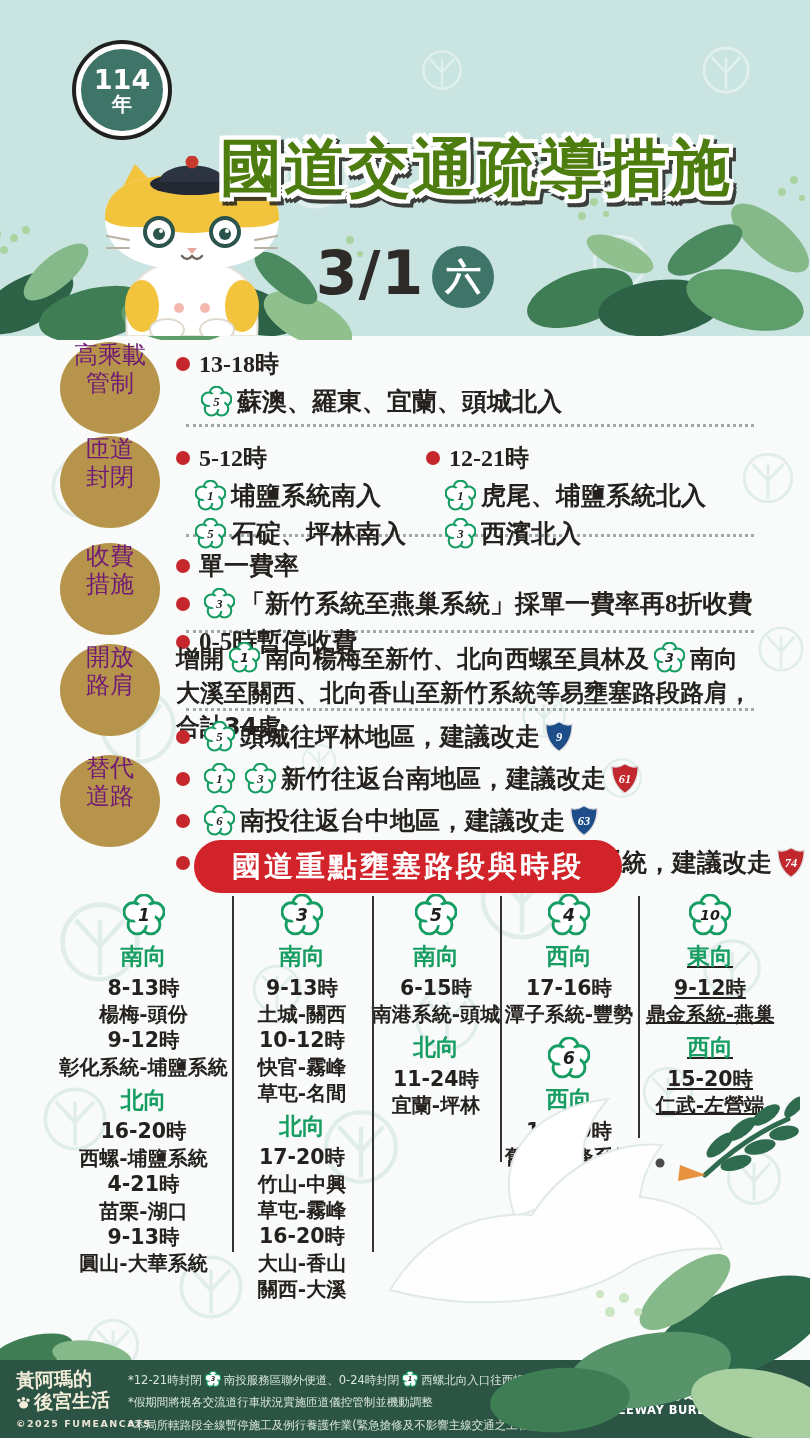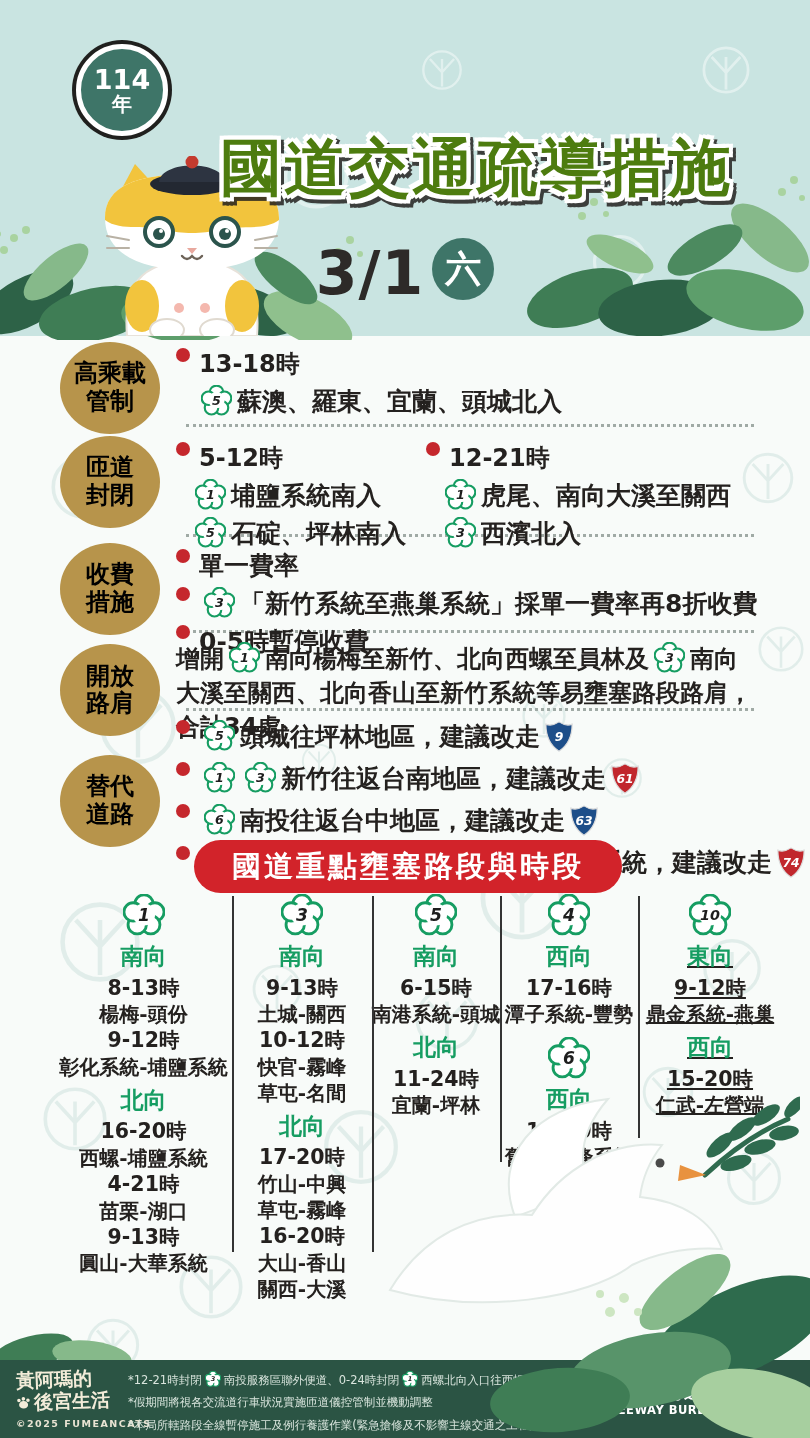--- a/index.html
+++ b/index.html
@@ -12,31 +12,31 @@
   .year-badge{position:absolute;left:76px;top:44px;width:92px;height:92px;border-radius:50%;
     background:#3e7568;border:5px solid #fff;box-shadow:0 0 0 4px #20201e;box-sizing:border-box;
     display:flex;flex-direction:column;align-items:center;justify-content:center;color:#fff;font-weight:bold;z-index:6;}
   .year-badge .y1{font-size:27px;line-height:1;}
   .year-badge .y2{font-size:20px;line-height:1.1;}
   .t-outline{font-weight:bold;letter-spacing:2px;white-space:nowrap;
     text-shadow:-4px -4px 0 #fff,4px -4px 0 #fff,-4px 4px 0 #fff,4px 4px 0 #fff,-4px 0 0 #fff,4px 0 0 #fff,0 -4px 0 #fff,0 4px 0 #fff;
     filter:drop-shadow(3px 4px 0 rgba(35,33,30,.85));}
   .t1{position:absolute;left:150px;top:44px;width:640px;text-align:center;font-size:58px;color:#437a6e;z-index:5;}
   .t2{position:absolute;left:168px;top:126px;width:616px;text-align:center;font-size:62px;color:#4d7c0f;z-index:5;}
-  .date-row{position:absolute;left:0;top:238px;width:810px;display:flex;align-items:flex-start;justify-content:center;gap:8px;z-index:6;}
+  .date-row{position:absolute;left:0;top:238px;width:810px;display:flex;align-items:flex-end;justify-content:center;gap:8px;z-index:6;}
   .date-num{font-size:60px;font-weight:bold;color:#2d2a28;letter-spacing:1px;}
   .day-badge{width:62px;height:62px;border-radius:50%;background:#3e7568;color:#fff;font-size:36px;font-weight:bold;
     display:flex;align-items:center;justify-content:center;}
   .deco{position:absolute;pointer-events:none;}
   
   .row{position:absolute;left:60px;width:702px;display:flex;z-index:4;}
-  .gold{flex:none;width:100px;height:92px;border-radius:50%;background:#b7944b;color:#000000;font-weight:bold;
-    font-size:24px;line-height:1.15;display:flex;flex-direction:column;align-items:center;justify-content:center;margin-right:16px;}
+  .gold{flex:none;width:100px;height:92px;border-radius:50%;background:#b7944b;color:#701a75;font-weight:normal;
+    font-size:24px;line-height:1.15;display:flex;flex-direction:column;align-items:center;margin-right:16px;}
   .sec-body{flex:1;padding-top:6px;}
-  .line{display:flex;align-items:flex-start;margin-bottom:5px;white-space:nowrap;}
+  .line{display:flex;align-items:center;margin-bottom:5px;white-space:nowrap;font-family:Liberation Serif, serif;}
   .dot{flex:none;width:14px;height:14px;border-radius:50%;background:#c5272d;margin-right:9px;}
   .tm{font-size:24px;font-weight:bold;color:#24211f;}
   .rd{font-size:25px;font-weight:bold;color:#24211f;}
   .fl{display:inline-flex;flex:none;width:31px;height:31px;margin:0 5px;vertical-align:-6px;}
   .fl svg{width:100%;height:100%;}
   .fl.mini{width:16px;height:16px;margin:0 3px;vertical-align:-3px;}
   .fl.big{width:42px;height:42px;margin:0;}
   .sh{display:inline-flex;flex:none;width:30px;height:33px;margin:0 4px;vertical-align:-7px;}
   .sh svg{width:100%;height:100%;}
   .dash{position:absolute;left:186px;width:568px;border-top:3px dotted #a0aaa5;z-index:3;}
@@ -330,21 +330,21 @@
   <circle cx="22" cy="10.5" r="9.6"></circle>
                   <circle cx="33.4" cy="18.8" r="9.6"></circle>
                   <circle cx="29.1" cy="32.2" r="9.6"></circle>
   <circle cx="14.9" cy="32.2" r="9.6"></circle>
                   <circle cx="10.6" cy="18.8" r="9.6"></circle>
                 </g>
   <circle cx="22" cy="21.5" r="11.6" fill="#fff"></circle>
   <text x="22" y="28" text-anchor="middle" font-size="18" font-weight="bold" fill="#1e1e1e">1</text>
               </svg>
             </i>
-          <span class="rd">虎尾、南向大溪至關西</span>
+          <span class="rd">虎尾、埔鹽系統北入</span>
           </div>
         <div class="line" style="padding-left:14px;">
             <i class="fl">
               <svg viewBox="0 0 44 44">
                 <g fill="#fff" stroke="#169d62" stroke-width="3">
   <circle cx="22" cy="10.5" r="9.6"></circle>
                   <circle cx="33.4" cy="18.8" r="9.6"></circle>
                   <circle cx="29.1" cy="32.2" r="9.6"></circle>
   <circle cx="14.9" cy="32.2" r="9.6"></circle>
                   <circle cx="10.6" cy="18.8" r="9.6"></circle>

